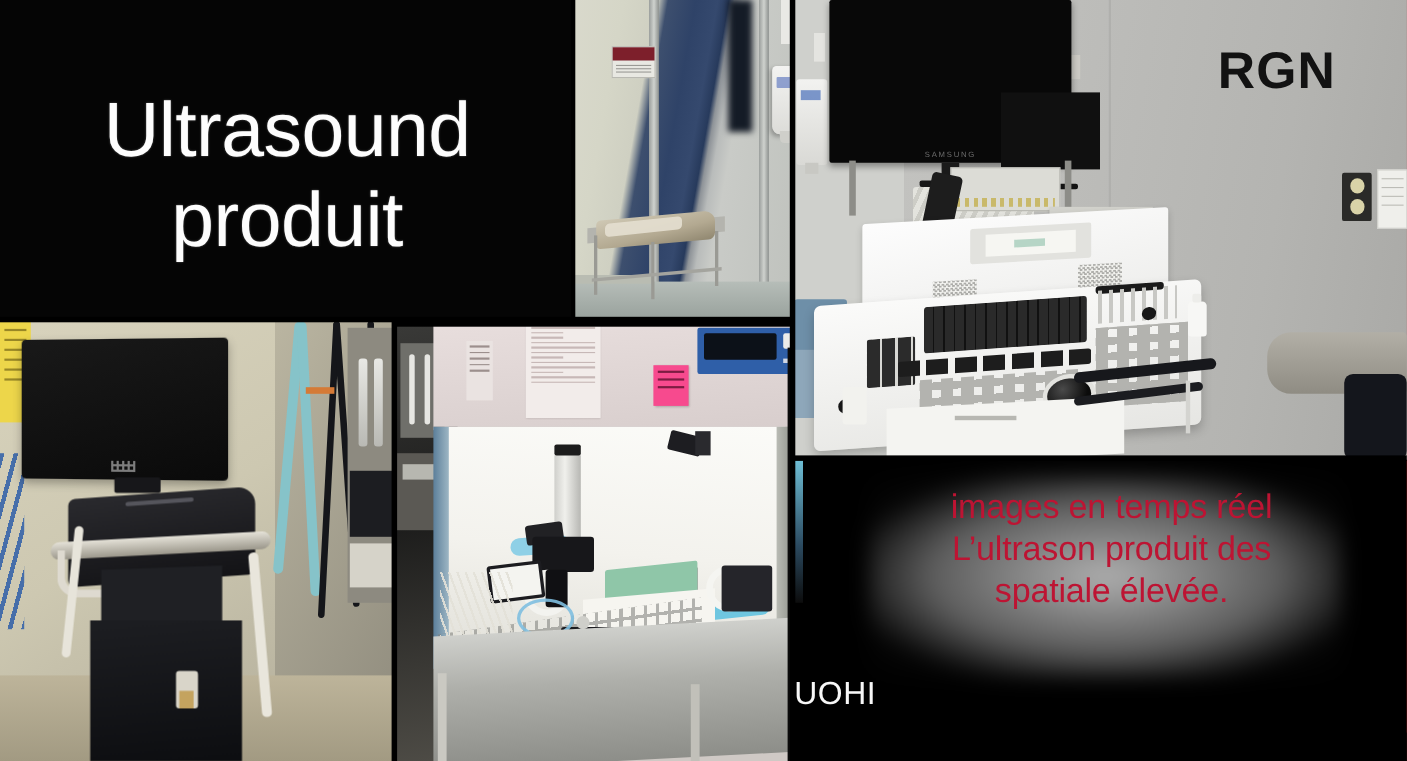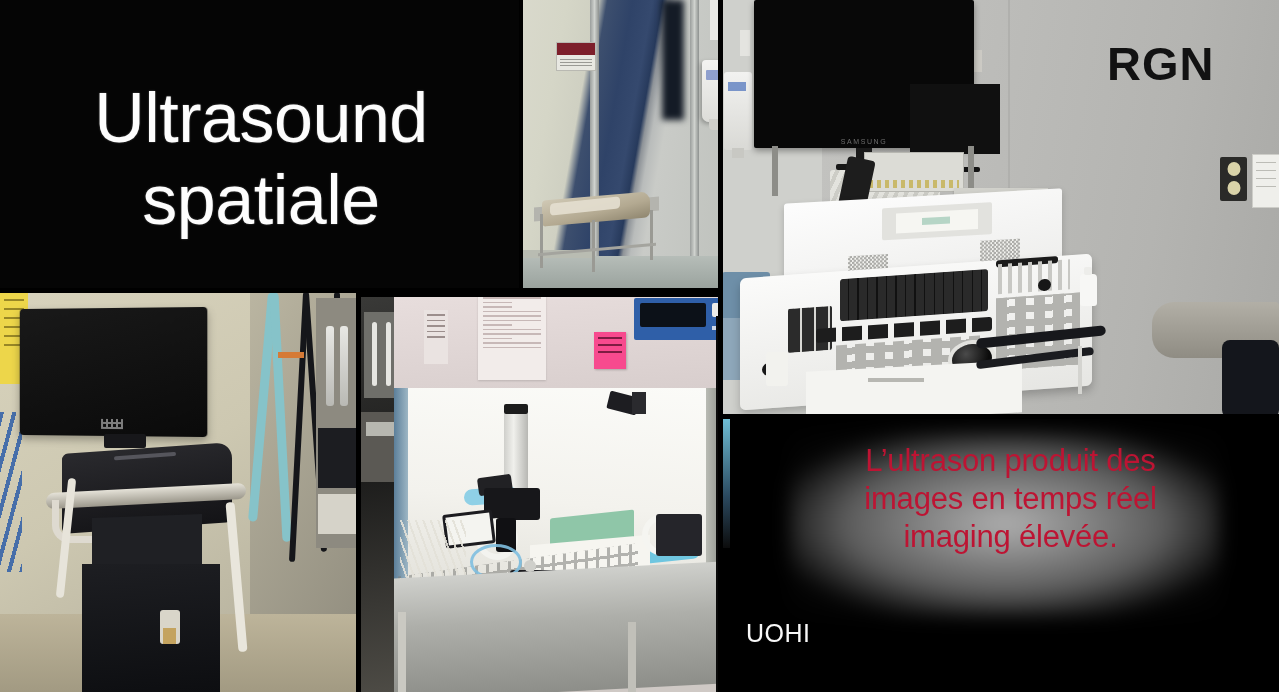--- a/index.html
+++ b/index.html
@@ -246,36 +246,36 @@
   #p-lab .blkR{position:absolute;right:0;top:24px;width:6px;height:376px;background:#0a0a0a;}
 
   
   #p-caption{left:722px;top:418px;width:557px;height:274px;background:#000;}
   #p-caption .glow{position:absolute;left:68px;top:14px;width:430px;height:184px;
     background:radial-gradient(ellipse at 50% 50%, rgba(190,190,190,.92) 0%, rgba(140,140,140,.66) 52%, rgba(40,40,40,.12) 80%, rgba(0,0,0,0) 100%);
     filter:blur(9px);}
   #p-caption .captext{position:absolute;left:40px;right:20px;top:24px;text-align:center;
     color:#bd1433;font-size:31px;line-height:1.22;font-weight:400;letter-spacing:-0.2px;}
   #p-caption .captext span{display:block;}
-  #p-caption .uohi{position:absolute;left:24px;bottom:44px;color:#f7f7f7;font-size:25px;letter-spacing:.5px;}
+  #p-caption .uohi{position:absolute;left:0;bottom:44px;color:#f7f7f7;font-size:29px;letter-spacing:.5px;}
   #p-caption .edgeL{position:absolute;left:0;top:0;width:8px;height:130px;
     background:linear-gradient(180deg,#6fbfd6,#2b4a60 60%,#0c0c0c);}
   #p-caption .botbar{position:absolute;left:0;right:0;bottom:0;height:26px;background:#000;}
 
   .seam{position:absolute;background:#000;}
 </style>
 </head>
 <body>
 
 <div id="stage">
 
   <div class="panel" id="p-title">
     <div class="titletext">
       <span class="ln">Ultrasound</span>
-      <span class="ln">spatiale</span>
+      <span class="ln">produit</span>
     </div>
   </div>
 
   <div class="panel" id="p-corridor">
     <div class="doorgap"></div>
     <div class="darkslit"></div>
     <div class="jamb l"></div>
     <div class="jamb r"></div>
     <div class="redsign">
       <div class="band"></div>
@@ -522,23 +522,23 @@
     <div class="legA"></div>
     <div class="legB"></div>
     <div class="blkbar"></div>
     <div class="blkR"></div>
   </div>
 
   <div class="panel" id="p-caption">
     <div class="edgeL"></div>
     <div class="glow"></div>
     <div class="captext">
+      <span>images en temps réel</span>
       <span>L’ultrason produit des</span>
-      <span>images en temps réel</span>
-      <span>imaging élevée.</span>
+      <span>spatiale élevée.</span>
     </div>
     <div class="uohi">UOHI</div>
     <div class="botbar"></div>
   </div>
 
   <div class="seam" style="left:0;top:288px;width:722px;height:5px;"></div>
   <div class="seam" style="left:718px;top:0;width:5px;height:692px;"></div>
   <div class="seam" style="left:356px;top:292px;width:5px;height:400px;"></div>
   <div class="seam" style="left:519px;top:0;width:4px;height:292px;"></div>
   <div class="seam" style="left:722px;top:414px;width:557px;height:5px;"></div>

